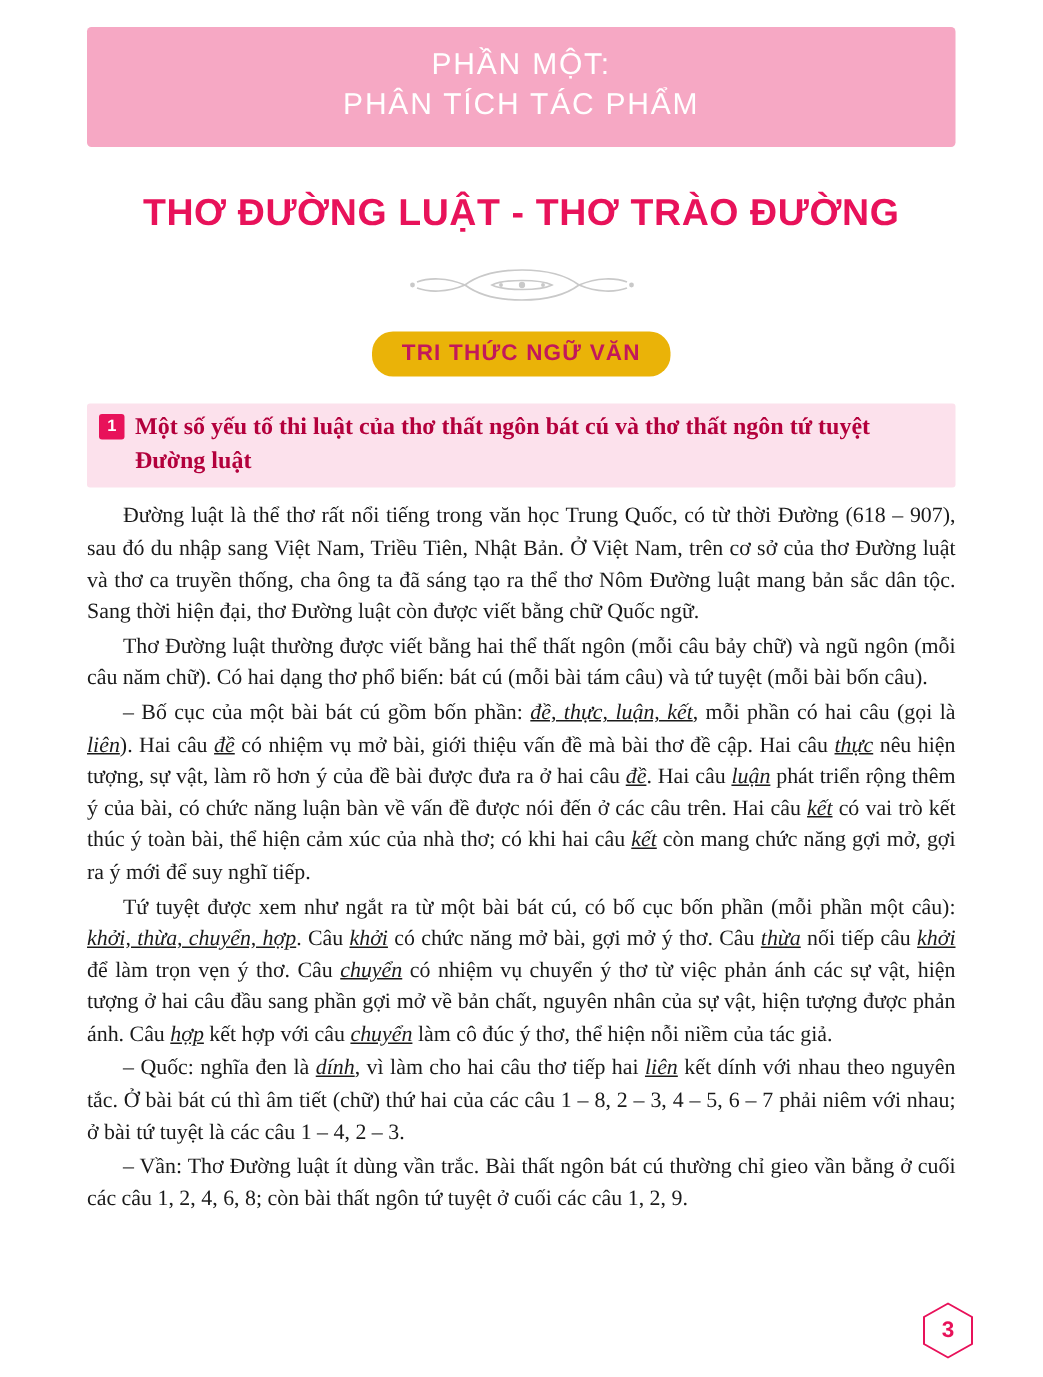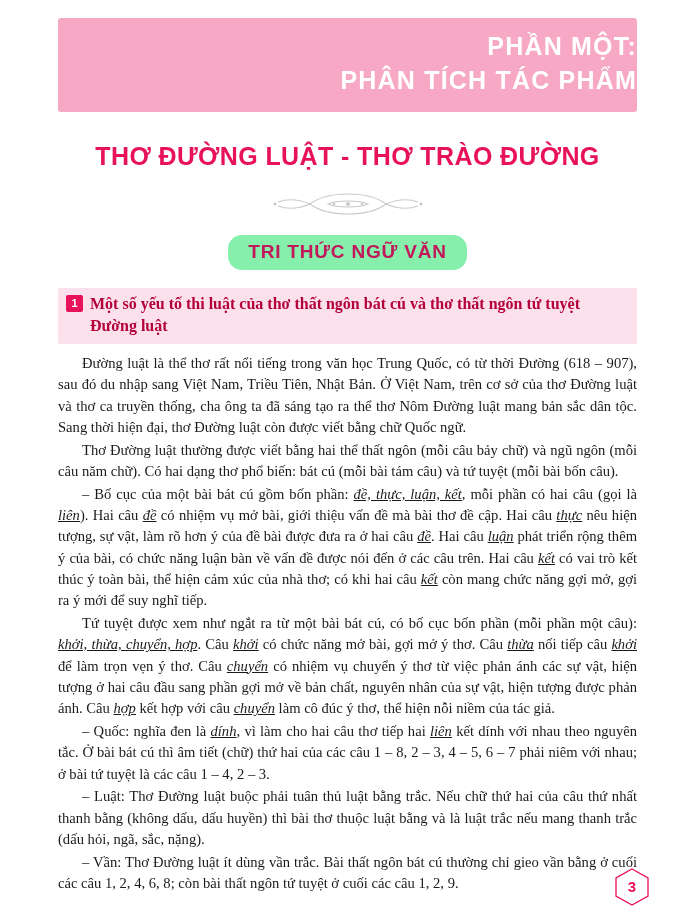--- a/index.html
+++ b/index.html
@@ -26,25 +26,24 @@
   .part-banner {
     margin-top: 18px;
     background: #f6a8c4;
     border-radius: 3px;
     padding: 12px 0 14px 0;
     text-align: center;
   }
   .part-banner .line {
     color: #ffffff;
     font-family: "Liberation Sans", sans-serif;
-    font-weight: bold;
+    font-weight: normal;
     letter-spacing: 1.2px;
-    font-size: 25px;
+    font-size: 20px;
     line-height: 1.35;
-    text-align: right;
   }
 
   
   .main-title {
     margin-top: 30px;
     text-align: center;
     color: #e8125a;
     font-family: "Liberation Sans", sans-serif;
     font-weight: bold;
     font-size: 25px;
@@ -59,25 +58,25 @@
     display: block;
   }
 
   
   .pill-wrap {
     margin-top: 14px;
     text-align: center;
   }
   .pill {
     display: inline-block;
-    background: #86efac;
+    background: #eab308;
     color: #c2185b;
     font-family: "Liberation Sans", sans-serif;
     font-weight: bold;
-    font-size: 19px;
+    font-size: 15px;
     letter-spacing: 0.8px;
     padding: 6px 20px 7px 20px;
     border-radius: 14px;
   }
 
   
   .num-heading {
     margin-top: 18px;
     background: #fce1ec;
     border-radius: 2px;
@@ -189,21 +188,20 @@
     <span class="num-badge">1</span>
     <span class="num-heading-text">Một số yếu tố thi luật của thơ thất ngôn bát cú và thơ thất ngôn tứ tuyệt Đường luật</span>
   </div>
 
   <div class="body" id="body-text">
       <p class="indent"><span>Đường luật là thể thơ rất nổi tiếng trong văn học Trung Quốc, có từ thời Đường (618 – 907), sau đó du nhập sang Việt Nam, Triều Tiên, Nhật Bản. Ở Việt Nam, trên cơ sở của thơ Đường luật và thơ ca truyền thống, cha ông ta đã sáng tạo ra thể thơ Nôm Đường luật mang bản sắc dân tộc. Sang thời hiện đại, thơ Đường luật còn được viết bằng chữ Quốc ngữ.</span></p>
       <p class="indent"><span>Thơ Đường luật thường được viết bằng hai thể thất ngôn (mỗi câu bảy chữ) và ngũ ngôn (mỗi câu năm chữ). Có hai dạng thơ phổ biến: bát cú (mỗi bài tám câu) và tứ tuyệt (mỗi bài bốn câu).</span></p>
       <p class="dash"><span>– Bố cục của một bài bát cú gồm bốn phần: </span><span class="it">đề, thực, luận, kết</span><span>, mỗi phần có hai câu (gọi là </span><span class="it">liên</span><span>). Hai câu </span><span class="it">đề</span><span> có nhiệm vụ mở bài, giới thiệu vấn đề mà bài thơ đề cập. Hai câu </span><span class="it">thực</span><span> nêu hiện tượng, sự vật, làm rõ hơn ý của đề bài được đưa ra ở hai câu </span><span class="it">đề</span><span>. Hai câu </span><span class="it">luận</span><span> phát triển rộng thêm ý của bài, có chức năng luận bàn về vấn đề được nói đến ở các câu trên. Hai câu </span><span class="it">kết</span><span> có vai trò kết thúc ý toàn bài, thể hiện cảm xúc của nhà thơ; có khi hai câu </span><span class="it">kết</span><span> còn mang chức năng gợi mở, gợi ra ý mới để suy nghĩ tiếp.</span></p>
       <p class="indent"><span>Tứ tuyệt được xem như ngắt ra từ một bài bát cú, có bố cục bốn phần (mỗi phần một câu): </span><span class="it">khởi, thừa, chuyển, hợp</span><span>. Câu </span><span class="it">khởi</span><span> có chức năng mở bài, gợi mở ý thơ. Câu </span><span class="it">thừa</span><span> nối tiếp câu </span><span class="it">khởi</span><span> để làm trọn vẹn ý thơ. Câu </span><span class="it">chuyển</span><span> có nhiệm vụ chuyển ý thơ từ việc phản ánh các sự vật, hiện tượng ở hai câu đầu sang phần gợi mở về bản chất, nguyên nhân của sự vật, hiện tượng được phản ánh. Câu </span><span class="it">hợp</span><span> kết hợp với câu </span><span class="it">chuyển</span><span> làm cô đúc ý thơ, thể hiện nỗi niềm của tác giả.</span></p>
       <p class="dash"><span>– Quốc: nghĩa đen là </span><span class="it">dính</span><span>, vì làm cho hai câu thơ tiếp hai </span><span class="it">liên</span><span> kết dính với nhau theo nguyên tắc. Ở bài bát cú thì âm tiết (chữ) thứ hai của các câu 1 – 8, 2 – 3, 4 – 5, 6 – 7 phải niêm với nhau; ở bài tứ tuyệt là các câu 1 – 4, 2 – 3.</span></p>
-      <p class="dash"><span>– Luật: Thơ Đường luật buộc phải tuân thủ luật bằng trắc. Nếu chữ thứ hai của câu thứ nhất thanh bằng (không dấu, dấu huyền) thì bài thơ thuộc luật bằng và là luật trắc nếu mang thanh trắc (dấu hỏi, ngã, sắc, nặng).</span></p>
       <p class="dash"><span>– Vần: Thơ Đường luật ít dùng vần trắc. Bài thất ngôn bát cú thường chỉ gieo vần bằng ở cuối các câu 1, 2, 4, 6, 8; còn bài thất ngôn tứ tuyệt ở cuối các câu 1, 2, 9.</span></p>
     </div>
 
   <div class="page-num">
     <svg width="34" height="38" viewBox="0 0 34 38">
       <path d="M17 1 L33 10 L33 28 L17 37 L1 28 L1 10 Z" fill="#ffffff" stroke="#e8125a" stroke-width="1.3"></path>
     </svg>
     <span class="n">3</span>
   </div>
 

